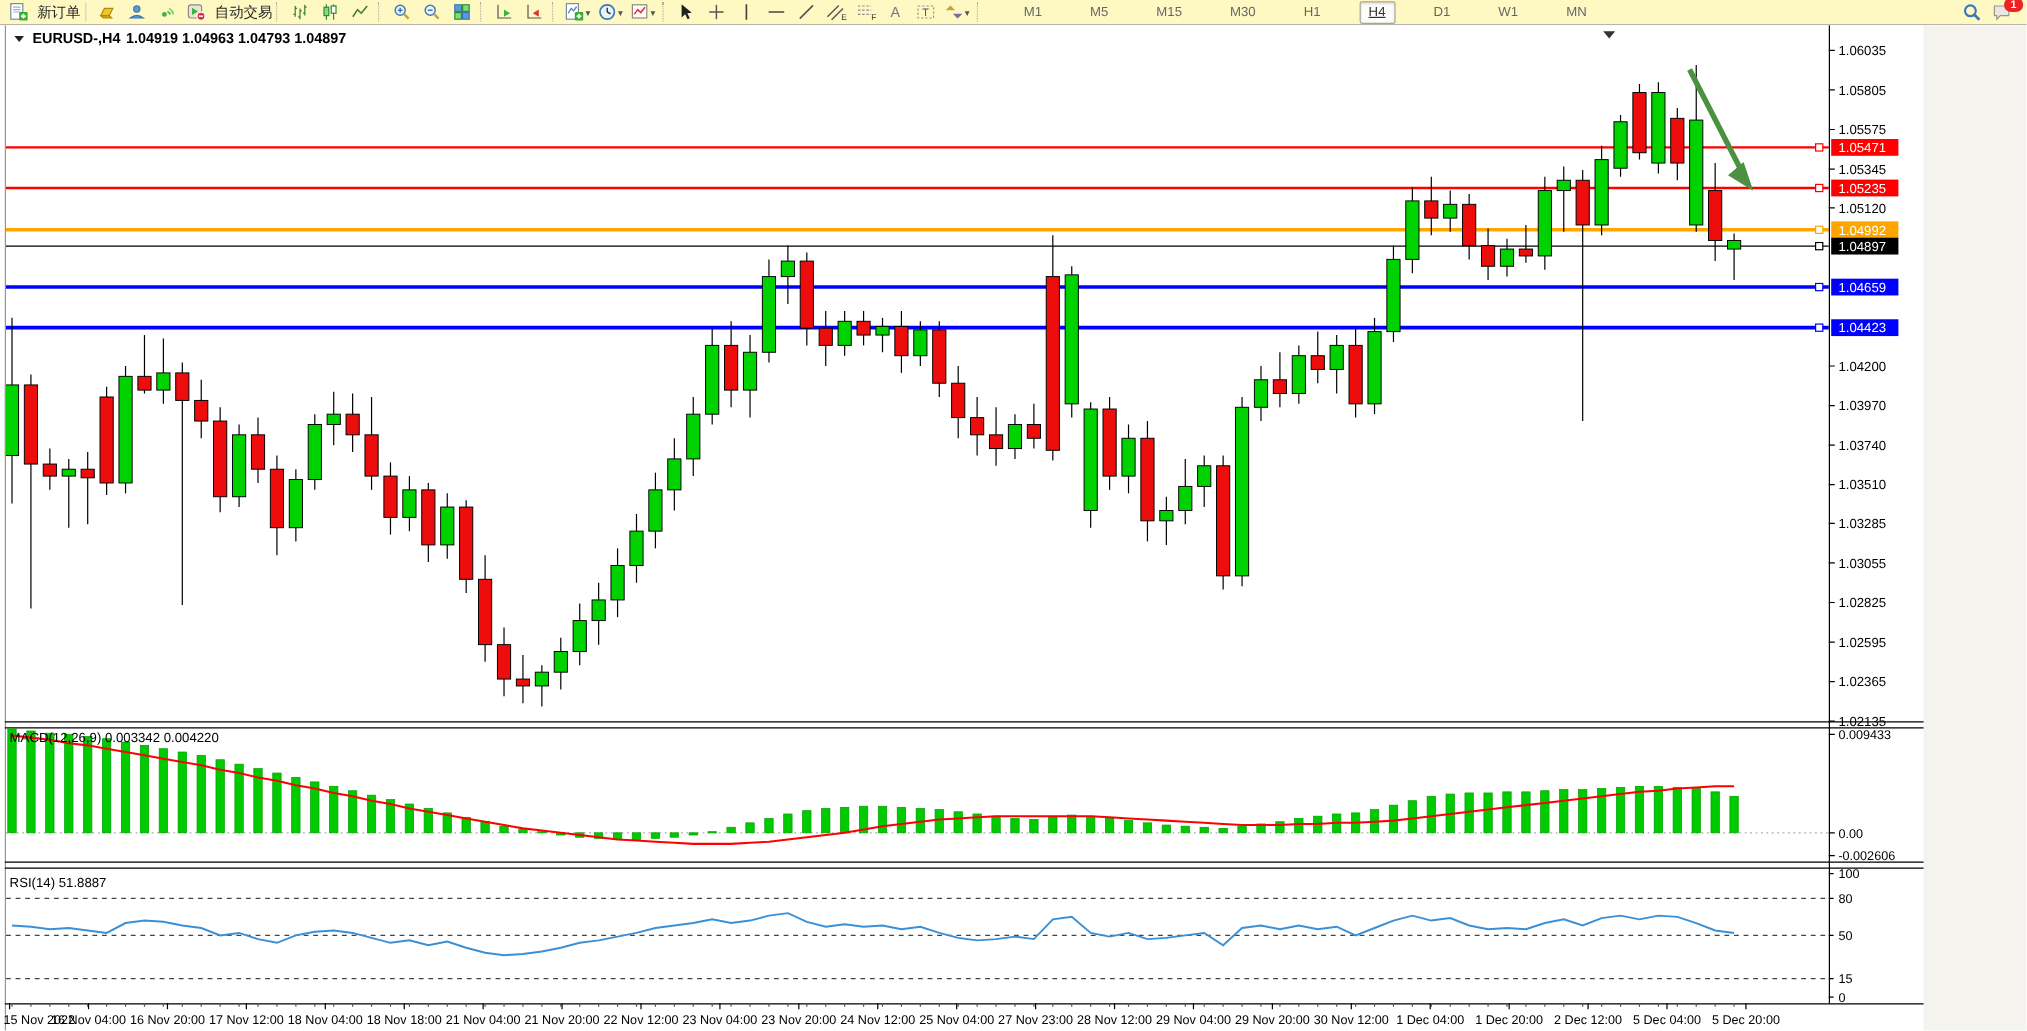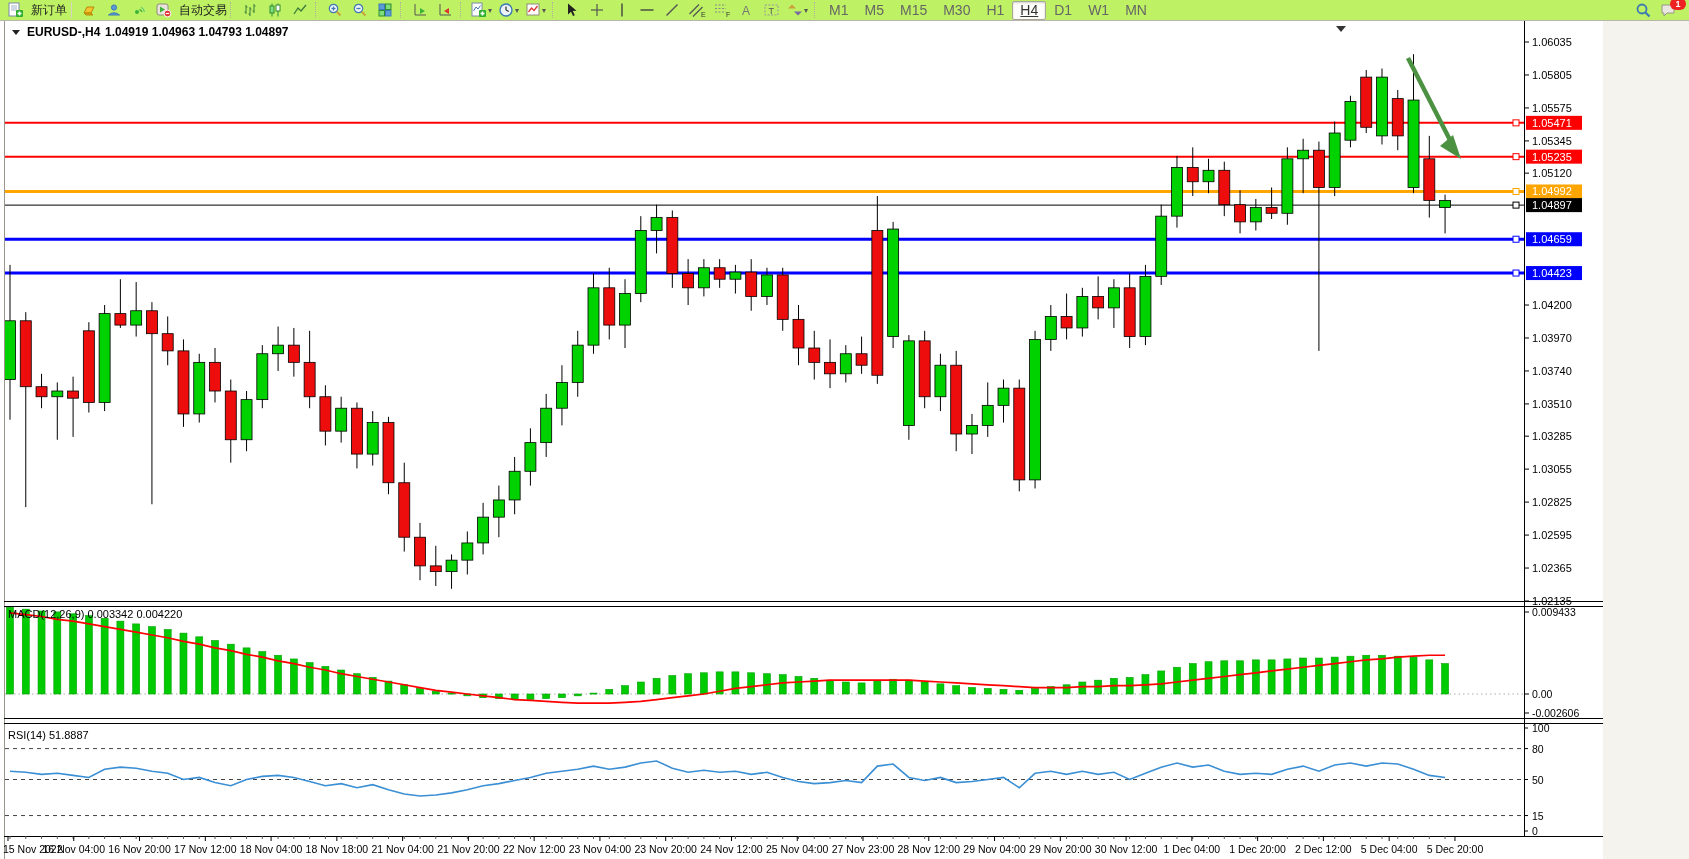--- a/index.html
+++ b/index.html
@@ -1,30 +1,30 @@
 <!DOCTYPE html>
 <html><head>
 <meta charset="utf-8">
 <style>
   html,body{margin:0;padding:0;background:#fff;}
   #app{position:relative;width:1689px;height:859px;overflow:hidden;background:#fff;
        font-family:"Liberation Sans",sans-serif;}
   
-  .toolbar{position:absolute;left:0;top:0;width:1689px;height:21px;background:#bef264;
+  .toolbar{position:absolute;left:0;top:0;width:1689px;height:21px;background:#fef9c3;
            border-bottom:1px solid #b9b5ab;display:flex;align-items:center;padding:0 3px;
            box-sizing:border-box;font-size:11px;color:#333;}
   .tb-btn{height:19px;min-width:19px;display:inline-flex;align-items:center;justify-content:center;
           padding:0 2px;margin:0 1px;border-radius:2px;}
   .tb-btn svg{display:block}
   .tb-label{margin-left:3px;font-size:12px;color:#222;}
   .sep{width:1px;height:16px;background:#d6d2c6;margin:0 4px;}
   .grip{width:3px;height:16px;border-left:1px dotted #b2aea2;margin:0 3px;}
   .dd{font-size:8px;color:#555;margin-left:1px;}
   .tf-btn{height:17px;padding:0 7px;display:inline-flex;align-items:center;color:#666;
-          font-size:14px;border:1px solid transparent;border-radius:2px;}
+          font-size:11px;border:1px solid transparent;border-radius:2px;margin-left:24px;}
   .tf-active{border:1px solid #a8a496;background:#fdfdfa;box-shadow:inset 0 1px 2px rgba(0,0,0,.18);color:#333;text-decoration:underline;}
   .right-icons{margin-left:auto;display:flex;align-items:center;}
   .chat-wrap{position:relative;margin-right:6px;}
   .badge{position:absolute;top:-3px;right:-6px;background:#e22;color:#fff;border-radius:7px;
          min-width:12px;height:12px;font-size:9px;display:flex;align-items:center;justify-content:center;
          font-weight:bold;padding:0 2px;}
   
   #chart-area{position:absolute;left:0;top:21px;width:1689px;height:736px;}
 </style>
 </head>

